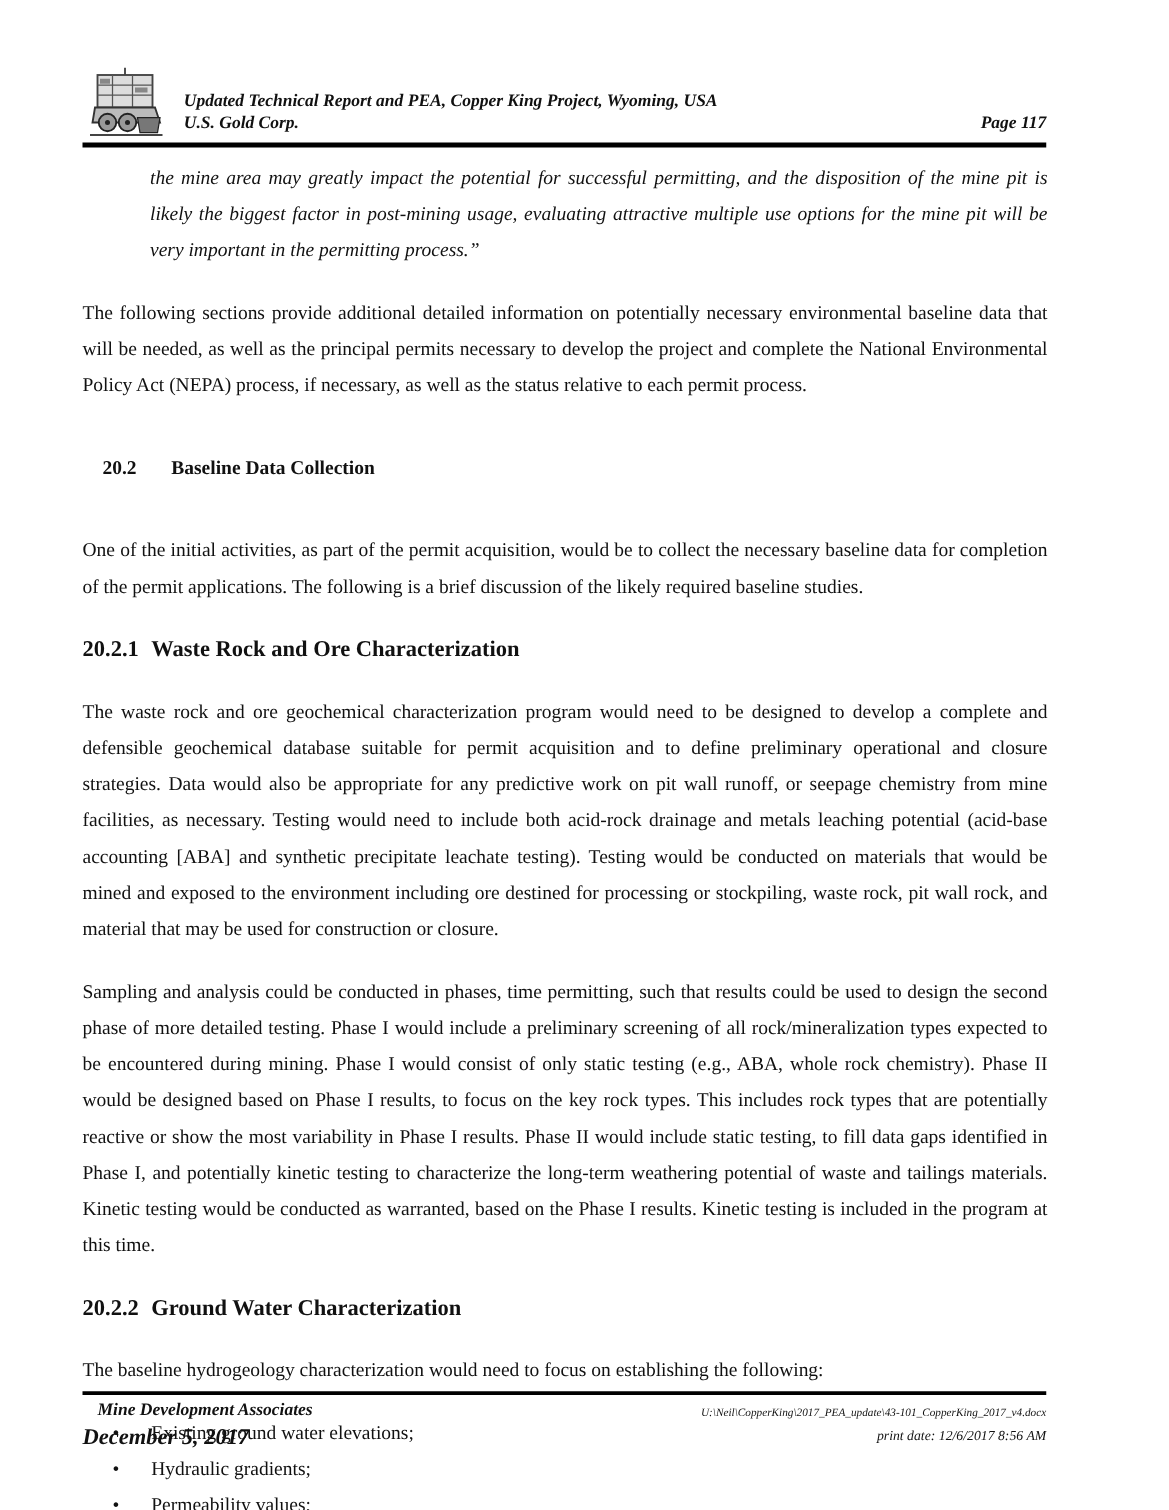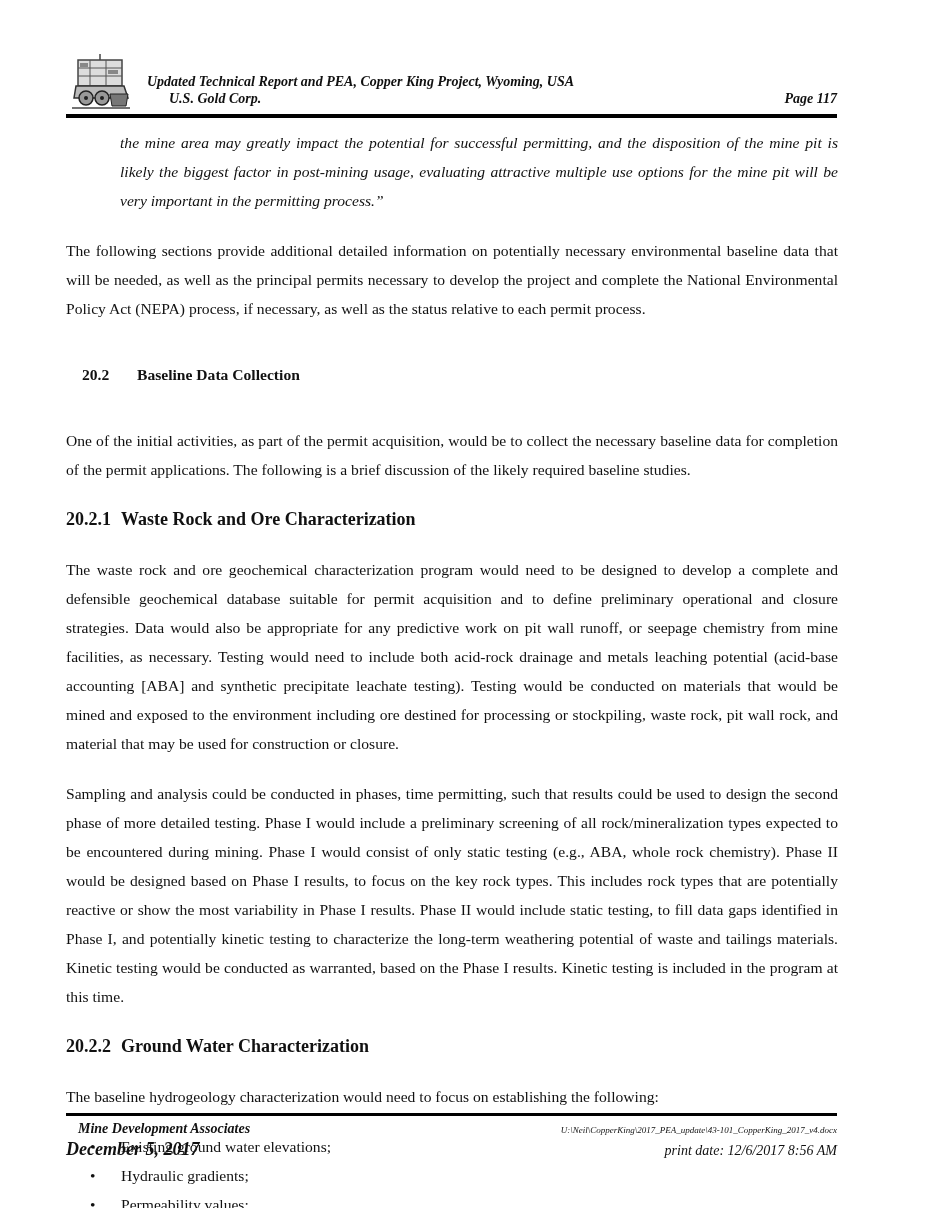--- a/index.html
+++ b/index.html
@@ -4,41 +4,41 @@
   <style>
     html, body { margin: 0; padding: 0; background: #ffffff; }
     body {
       width: 935px; height: 1208px; position: relative; overflow: hidden;
       font-family: "Liberation Serif", "DejaVu Serif", serif;
       color: #111111;
     }
     .header { position: absolute; left: 66px; top: 54px; width: 771px; height: 62px; }
     .logo { position: absolute; left: 4px; top: 0; width: 62px; height: 58px; }
     .hdr-title { position: absolute; left: 81px; top: 20px; font-size: 14px; font-style: italic; font-weight: bold; white-space: nowrap; font-family: Liberation Serif, serif; }
-    .hdr-corp { position: absolute; left: 81px; top: 37px; font-size: 14px; font-style: italic; font-weight: bold; white-space: nowrap; margin-left: 22px; }
+    .hdr-corp { position: absolute; left: 81px; top: 37px; font-size: 14px; font-style: italic; font-weight: bold; white-space: nowrap; }
     .hdr-page { position: absolute; right: 0; top: 37px; font-size: 14px; font-style: italic; font-weight: bold; }
     .hdr-rule { position: absolute; left: 66px; top: 114px; width: 771px; height: 4px; background: #000; }
 
     .content { position: absolute; left: 66px; top: 128px; width: 772px; font-size: 15.6px; line-height: 29px; }
     .p { margin: 0; text-align: justify; }
     .quote { margin-left: 54px; font-style: italic; text-align: justify; }
     .gap { height: 21px; }
     .h2 { font-weight: bold; margin: 16px; font-size: 15.6px; }
     .h2 .num { display: inline-block; width: 55px; }
     .h3 { font-weight: bold; margin: 0; font-size: 18px; }
     .h3 .num { display: inline-block; width: 55px; }
     ul.bullets { list-style: none; margin: 0; padding: 0; }
     ul.bullets li { position: relative; padding-left: 55px; }
     ul.bullets li .dot { position: absolute; left: 24px; top: 0; }
 
     .ftr-rule { position: absolute; left: 66px; top: 1113px; width: 771px; height: 3px; background: #000; }
     .ftr-left1 { position: absolute; left: 78px; top: 1121px; font-size: 14px; font-style: italic; font-weight: bold; }
     .ftr-left2 { position: absolute; left: 66px; top: 1139px; font-size: 18px; font-style: italic; font-weight: bold; }
     .ftr-right1 { position: absolute; right: 98px; top: 1125px; font-size: 9px; font-style: italic; white-space: nowrap; }
-    .ftr-right2 { position: absolute; right: 98px; top: 1143px; font-size: 14px; font-style: italic; white-space: nowrap; }
+    .ftr-right2 { position: absolute; right: 98px; top: 1143px; font-size: 11px; font-style: italic; white-space: nowrap; }
   </style>
 </head>
 <body>
 
 <div class="header">
   <div class="logo">
     <svg width="62" height="58" viewBox="0 0 62 58">
       <rect x="8" y="6" width="44" height="26" fill="#ddd" stroke="#444" stroke-width="1.5"></rect>
       <line x1="8" y1="14" x2="52" y2="14" stroke="#555" stroke-width="1"></line>
       <line x1="8" y1="22" x2="52" y2="22" stroke="#555" stroke-width="1"></line>

